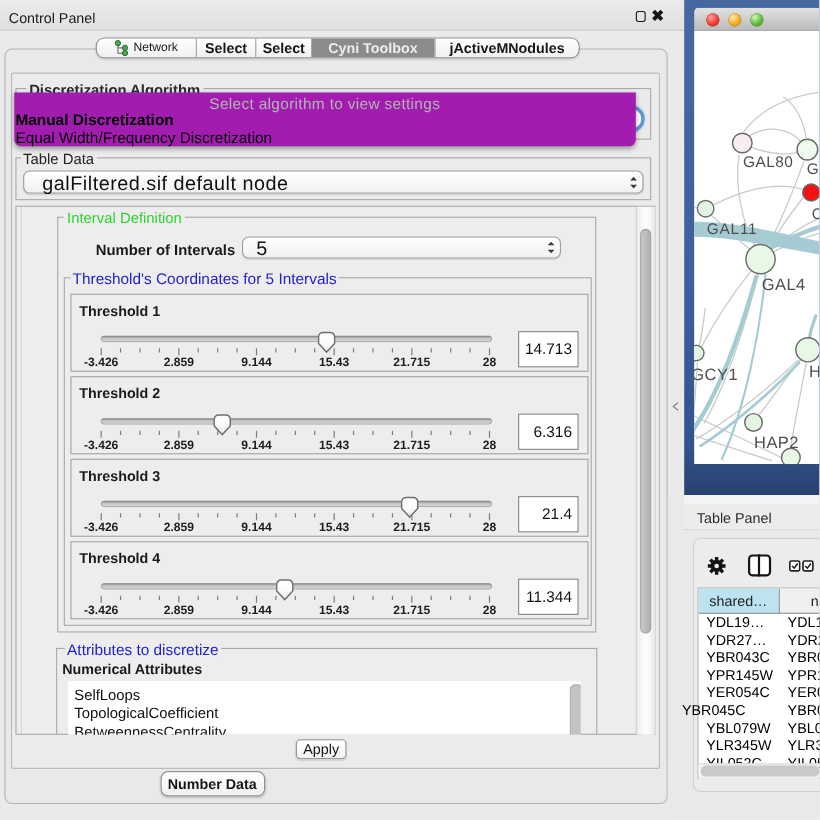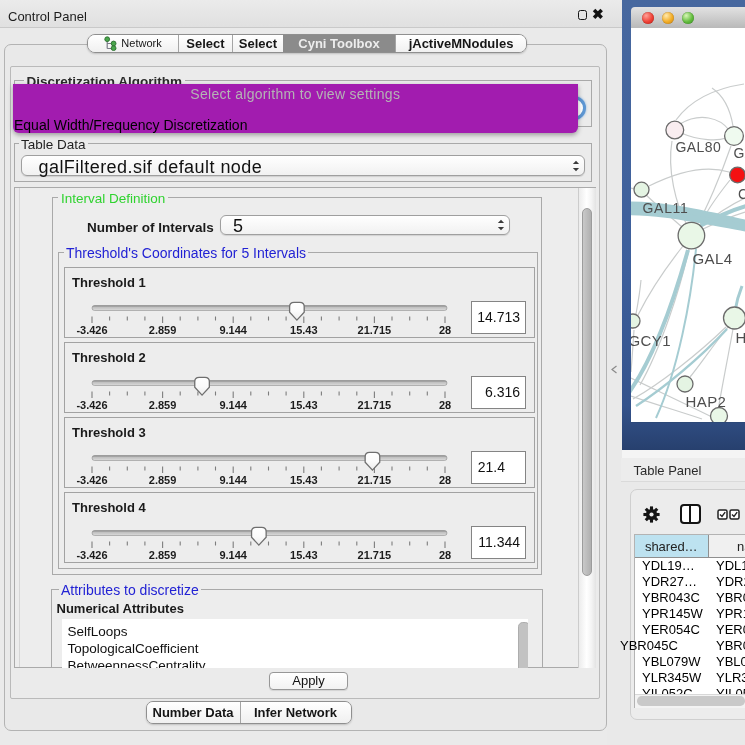--- a/index.html
+++ b/index.html
@@ -198,21 +198,21 @@
       <line x1="380.0" y1="48.5" x2="380.0" y2="55" stroke="#7d7d7d" stroke-width="1.1"></line>
   <path transform="translate(298.94389995545095,33.5)" d="M1.2,5.2 Q1.2,0.8 5.6,0.8 L11.4,0.8 Q15.8,0.8 15.8,5.2 L15.8,10.8 L8.5,18.6 L1.2,10.8 Z" fill="url(#th3)" stroke="#6f6f6f" stroke-width="1.3"></path>
 </svg>
   <div style="position:absolute;left:-8.0px;top:56px;width:70px;text-align:center;font-size:11px;font-weight:bold;color:#1c1c1c;letter-spacing:0px;">-3.426</div>
     <div style="position:absolute;left:62.6px;top:56px;width:70px;text-align:center;font-size:11px;font-weight:bold;color:#1c1c1c;letter-spacing:0px;">2.859</div>
     <div style="position:absolute;left:133.2px;top:56px;width:70px;text-align:center;font-size:11px;font-weight:bold;color:#1c1c1c;letter-spacing:0px;">9.144</div>
     <div style="position:absolute;left:203.8px;top:56px;width:70px;text-align:center;font-size:11px;font-weight:bold;color:#1c1c1c;letter-spacing:0px;">15.43</div>
     <div style="position:absolute;left:274.4px;top:56px;width:70px;text-align:center;font-size:11px;font-weight:bold;color:#1c1c1c;letter-spacing:0px;">21.715</div>
     <div style="position:absolute;left:345.0px;top:56px;width:70px;text-align:center;font-size:11px;font-weight:bold;color:#1c1c1c;letter-spacing:0px;">28</div>
 </div>
-<div style="position:absolute;left:471px;top:450.5px;width:55px;height:33px;background:#fff;border:1px solid #848484;box-sizing:border-box;font-size:14px;line-height:31px;text-align:right;padding-right:20px;color:#111;">21.4</div>
+<div style="position:absolute;left:471px;top:450.5px;width:55px;height:33px;background:#fff;border:1px solid #848484;box-sizing:border-box;font-size:14px;line-height:31px;text-align:right;padding-right:5px;color:#111;">21.4</div>
 <div style="position:absolute;left:64px;top:491.5px;width:471px;height:71.5px;border:1px solid #a2a2a2;background:#ededed;box-sizing:border-box;">
   <div style="position:absolute;left:7px;top:7px;font-size:13px;font-weight:bold;color:#1a1a1a;">Threshold 4</div>
   <svg style="position:absolute;left:0;top:0;" width="471" height="72" viewBox="0 0 471 72">
   <defs>
     <linearGradient id="trk4" x1="0" y1="0" x2="0" y2="1">
       <stop offset="0" stop-color="#7e7e7e"></stop>
           <stop offset="0.35" stop-color="#c0c0c0"></stop>
           <stop offset="0.7" stop-color="#cecece"></stop>
           <stop offset="1" stop-color="#dedede"></stop>
     </linearGradient>
@@ -261,29 +261,29 @@
 <div class="abs" style="left:62px;top:618.5px;width:466px;height:49px;background:#fff;overflow:hidden;text-align:right;">
   <div style="position:absolute;left:5.5px;top:5px;font-size:13.5px;color:#111;">SelfLoops</div>
   <div style="position:absolute;left:5.5px;top:22px;font-size:13.5px;color:#111;">TopologicalCoefficient</div>
   <div style="position:absolute;left:5.5px;top:39px;font-size:13.5px;color:#111;">BetweennessCentrality</div>
   <div style="position:absolute;left:456px;top:3px;width:9.5px;height:46px;border-radius:4.75px 4.75px 0 0;background:#c2c2c2;border:1px solid #adadad;"></div>
 </div>
 
 <div class="abs" style="left:577.5px;top:187.5px;width:18px;height:480px;background:linear-gradient(90deg,#ececec,#ffffff 45%,#f3f3f3 75%,#e3e3e3);border-left:1px solid #cccccc;"></div>
 <div class="abs" style="left:581.5px;top:208px;width:10.5px;height:368px;border-radius:5.25px;background:linear-gradient(90deg,#c9c9c9,#b0b0b0);border:1px solid #9c9c9c;"></div>
 
-<div class="abs" style="left:269px;top:672px;width:79px;height:17.5px;border:1px solid #979797;border-radius:4px;background:linear-gradient(#ffffff,#f2f2f2);font-size:13px;text-align:center;line-height:16.5px;color:#111;box-shadow:0 1px 1px rgba(0,0,0,0.1);">Apply</div>
+<div class="abs" style="left:269px;top:672px;width:46px;height:17.5px;border:1px solid #979797;border-radius:4px;background:linear-gradient(#ffffff,#f2f2f2);font-size:13px;text-align:center;line-height:16.5px;color:#111;box-shadow:0 1px 1px rgba(0,0,0,0.1);">Apply</div>
 
 <div class="abs" style="left:145.5px;top:701px;height:23px;border:1px solid #8f8f8f;border-radius:7px;overflow:hidden;display:flex;box-shadow:0 1px 2px rgba(0,0,0,0.18);">
   <div style="width:93px;background:linear-gradient(#ffffff,#f0f0f0);display:flex;align-items:center;justify-content:center;font-size:13px;font-weight:600;color:#161616;">Number Data</div>
-  <div style="width:110px;background:linear-gradient(#ffffff,#f0f0f0);border-left:1px solid #a5a5a5;display:flex;align-items:center;justify-content:center;font-size:13px;font-weight:600;color:#161616;">Infer Network</div>
 </div>
 
 <div class="abs" style="left:12.5px;top:84px;width:565.5px;height:48.5px;background:#a21caf;border-radius:0 0 6px 6px;box-shadow:0 2px 5px rgba(0,0,0,0.35);z-index:50;">
   <div style="position:absolute;left:0;top:2px;width:100%;text-align:center;font-size:14px;letter-spacing:0.3px;color:#b4b4b4;">Select algorithm to view settings</div>
+  <div style="position:absolute;left:1.5px;top:17px;font-size:14px;font-weight:bold;color:#000;">Manual Discretization</div>
   <div style="position:absolute;left:1.5px;top:33px;font-size:14px;color:#000;">Equal Width/Frequency Discretization</div>
 </div>
 
 <svg class="abs" style="left:610px;top:365px;" width="8" height="9" viewBox="0 0 8 9">
     <path d="M6.5,1 L2,4.5 L6.5,8" fill="none" stroke="#8a8a8a" stroke-width="1.2"></path>
   </svg>
 
 <div class="abs" style="left:622px;top:0;width:123px;height:450px;background:linear-gradient(180deg,#47689f,#3d5f9b 60%,#34538c 90%,#27406e);">
 
   <div style="position:absolute;left:9px;top:7px;width:114px;height:21px;background:linear-gradient(#e2e2e2,#b9b9b9);border-bottom:1px solid #8a8a8a;border-radius:4px 0 0 0;"></div>

